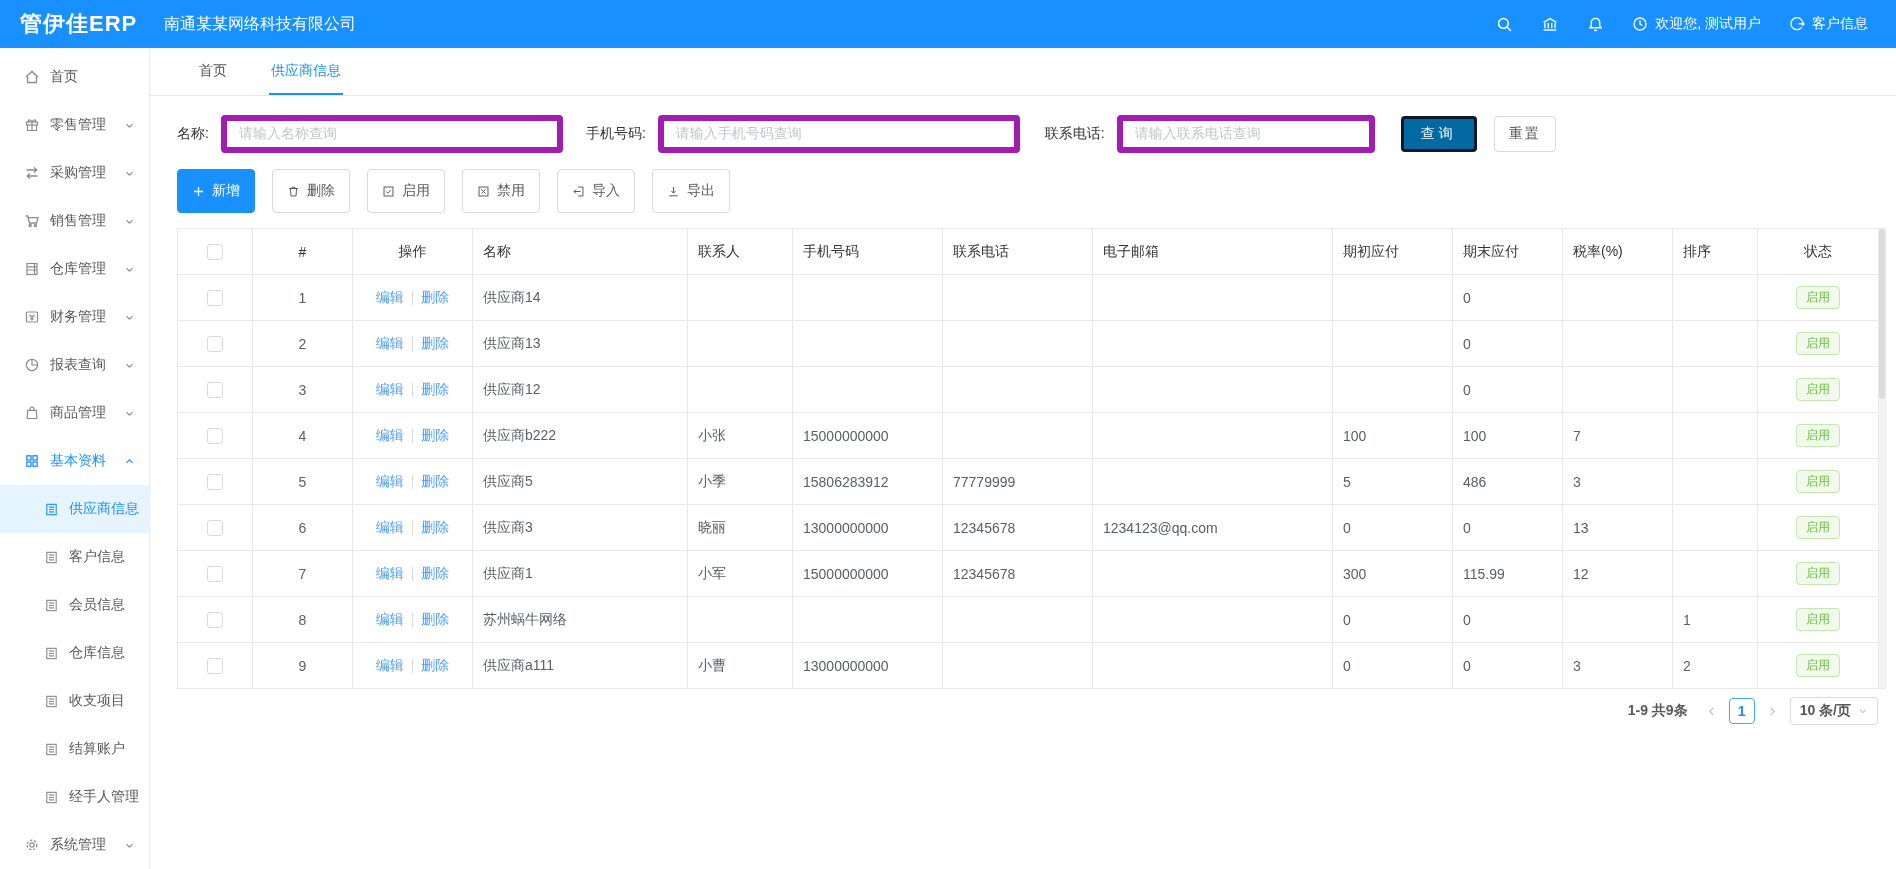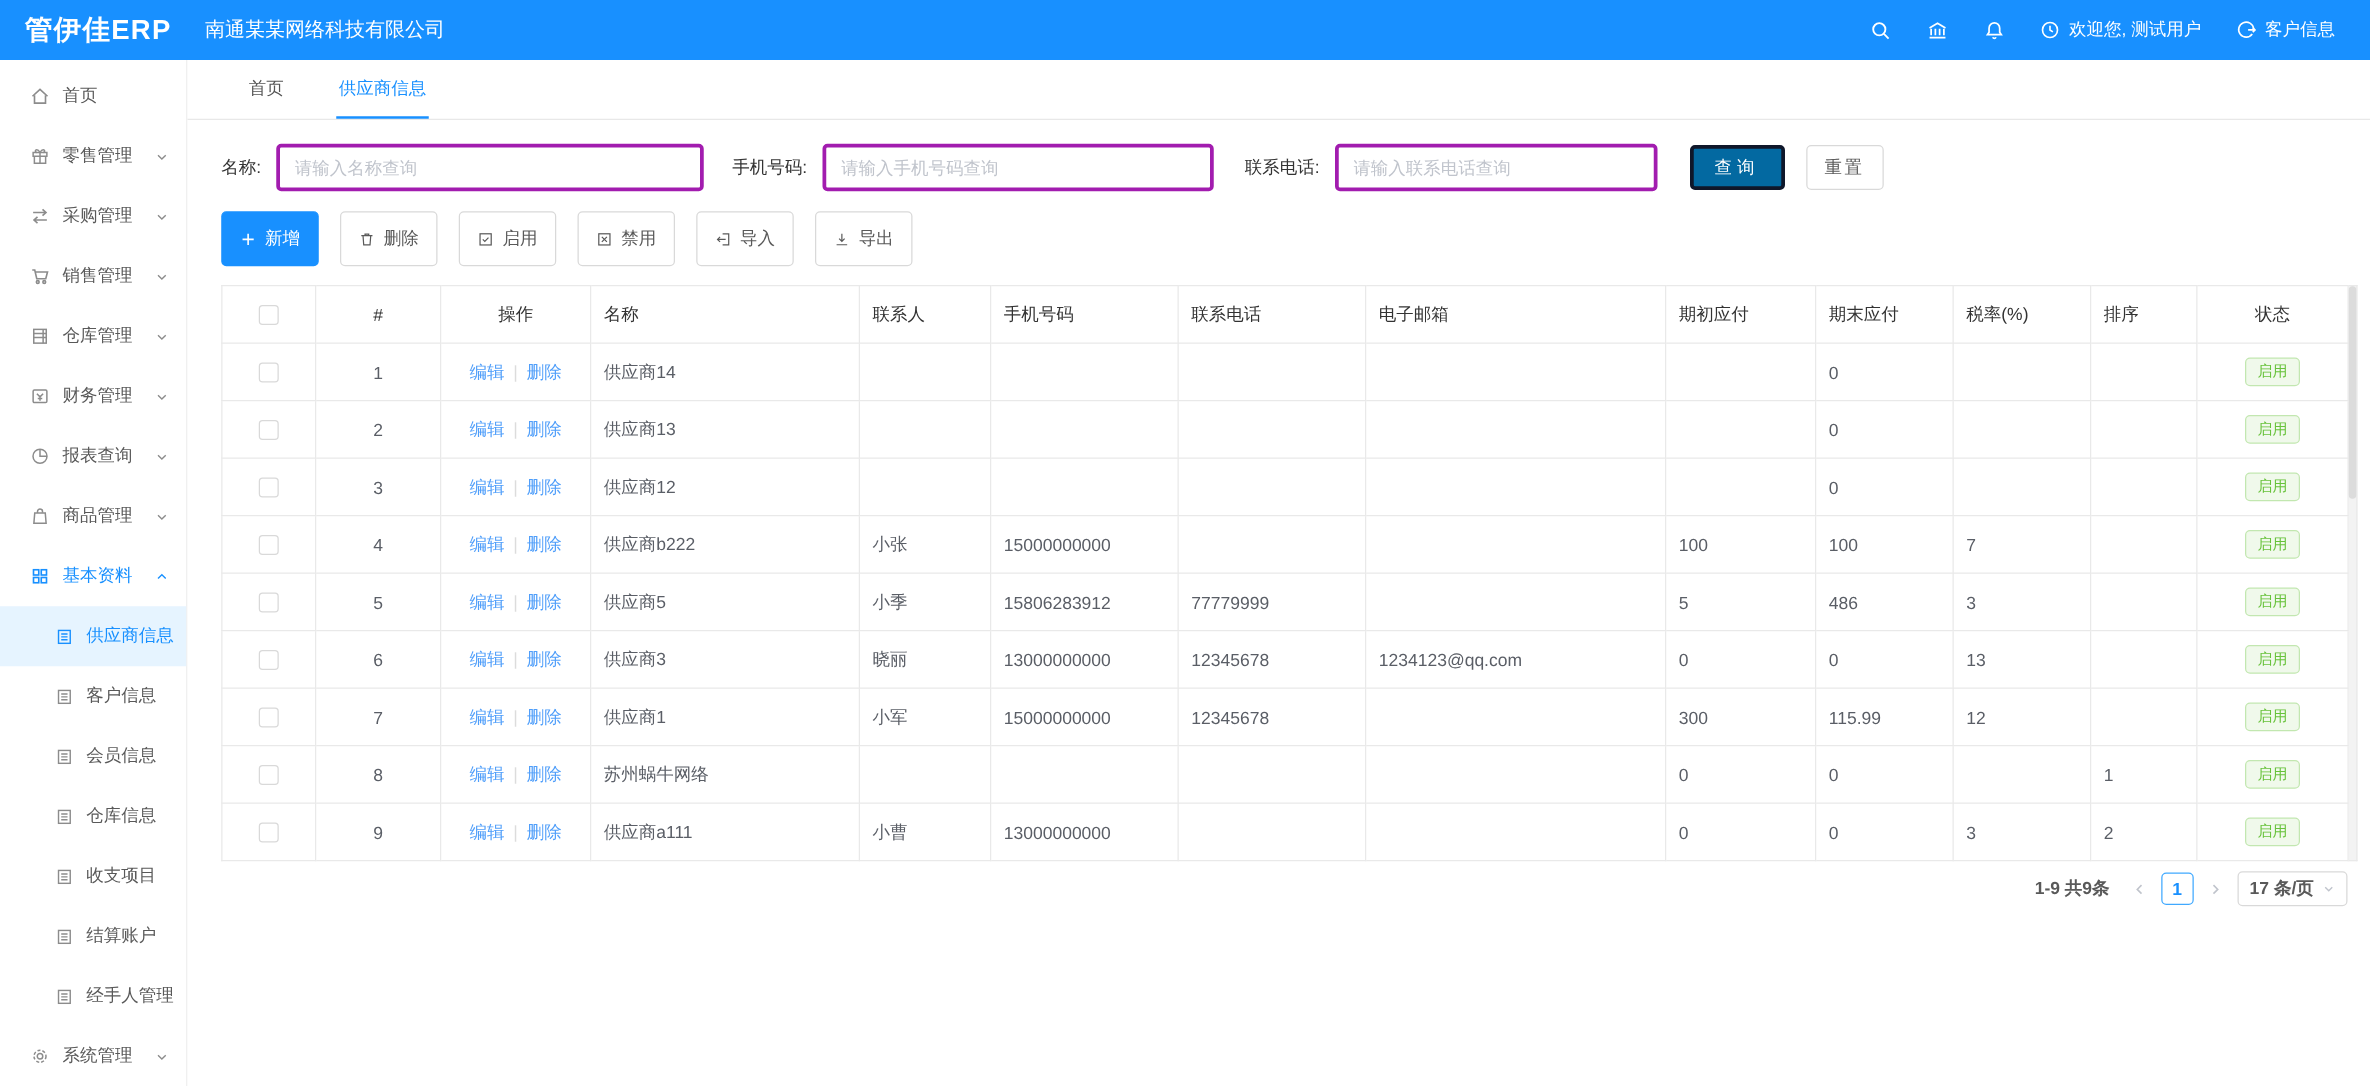--- a/index.html
+++ b/index.html
@@ -37,24 +37,24 @@
   .main { flex:1; min-width:0; display:flex; flex-direction:column; background:#fff; }
   .tabbar { height:48px; border-bottom:1px solid #e8e8e8; display:flex; align-items:stretch; padding-left:47px; gap:40px; }
   .tab { display:flex; align-items:center; color:#555; cursor:pointer; padding:0 2px; border-bottom:2px solid transparent; }
   .tab.active { color:#1890ff; border-bottom-color:#1890ff; }
 
   .content { padding:19px 0 0 27px; flex:1; }
 
   
   .filters { display:flex; align-items:center; margin-bottom:16px; color:#333; }
   .f-label { margin-right:12px; white-space:nowrap; }
-  .f-input { height:38px; border:3px solid #a21caf; border-radius:4px; padding:0 12px; font-size:14px; color:#333; outline:none; font-family:Liberation Sans, sans-serif; }
+  .f-input { height:38px; border:6px solid #a21caf; border-radius:4px; padding:0 12px; font-size:14px; color:#333; outline:none; font-family:Liberation Serif, serif; }
   .f-input::placeholder { color:#c0c4cc; }
   .w1 { width:342px; margin-right:23px; }
-  .w2 { width:313px; margin-right:25px; }
+  .w2 { width:362px; margin-right:25px; }
   .w3 { width:258px; }
   .btn { height:36px; border-radius:4px; font-size:14px; cursor:pointer; font-family:inherit; }
   .btn-primary { background:#0369a1; border:3px solid #0f172a; color:#fff; padding:0 17px; }
   .btn-default { background:#fff; border:1px solid #d9d9d9; color:#595959; padding:0 14px; letter-spacing:2px; }
   .f-search { margin-left:26px; letter-spacing:4px; }
   .f-reset { margin-left:17px; }
 
   
   .toolbar { display:flex; gap:17px; margin-bottom:15px; }
   .tbtn { height:44px; display:inline-flex; align-items:center; gap:7px; padding:0 14px; border-radius:4px; font-size:14px; cursor:pointer; font-family:inherit; }
@@ -621,21 +621,21 @@
               <path d="M10.5 3L5.5 8l5 5"></path>
             </svg>
           </span>
         <span class="pg-num">1</span>
         <span class="pg-arrow">
             <svg width="11" height="11" viewBox="0 0 16 16" fill="none" stroke="currentColor" stroke-width="1.8">
               <path d="M5.5 3l5 5-5 5"></path>
             </svg>
           </span>
         <span class="pg-size">
-          <span>17 条/页</span>
+          <span>10 条/页</span>
           <span class="caret">
               <svg width="10" height="10" viewBox="0 0 16 16" fill="none" stroke="currentColor" stroke-width="1.8">
                 <path d="M3.5 6l4.5 4.5L12.5 6"></path>
               </svg>
             </span>
         </span>
       </div>
     </div>
   </div>
 </div>

